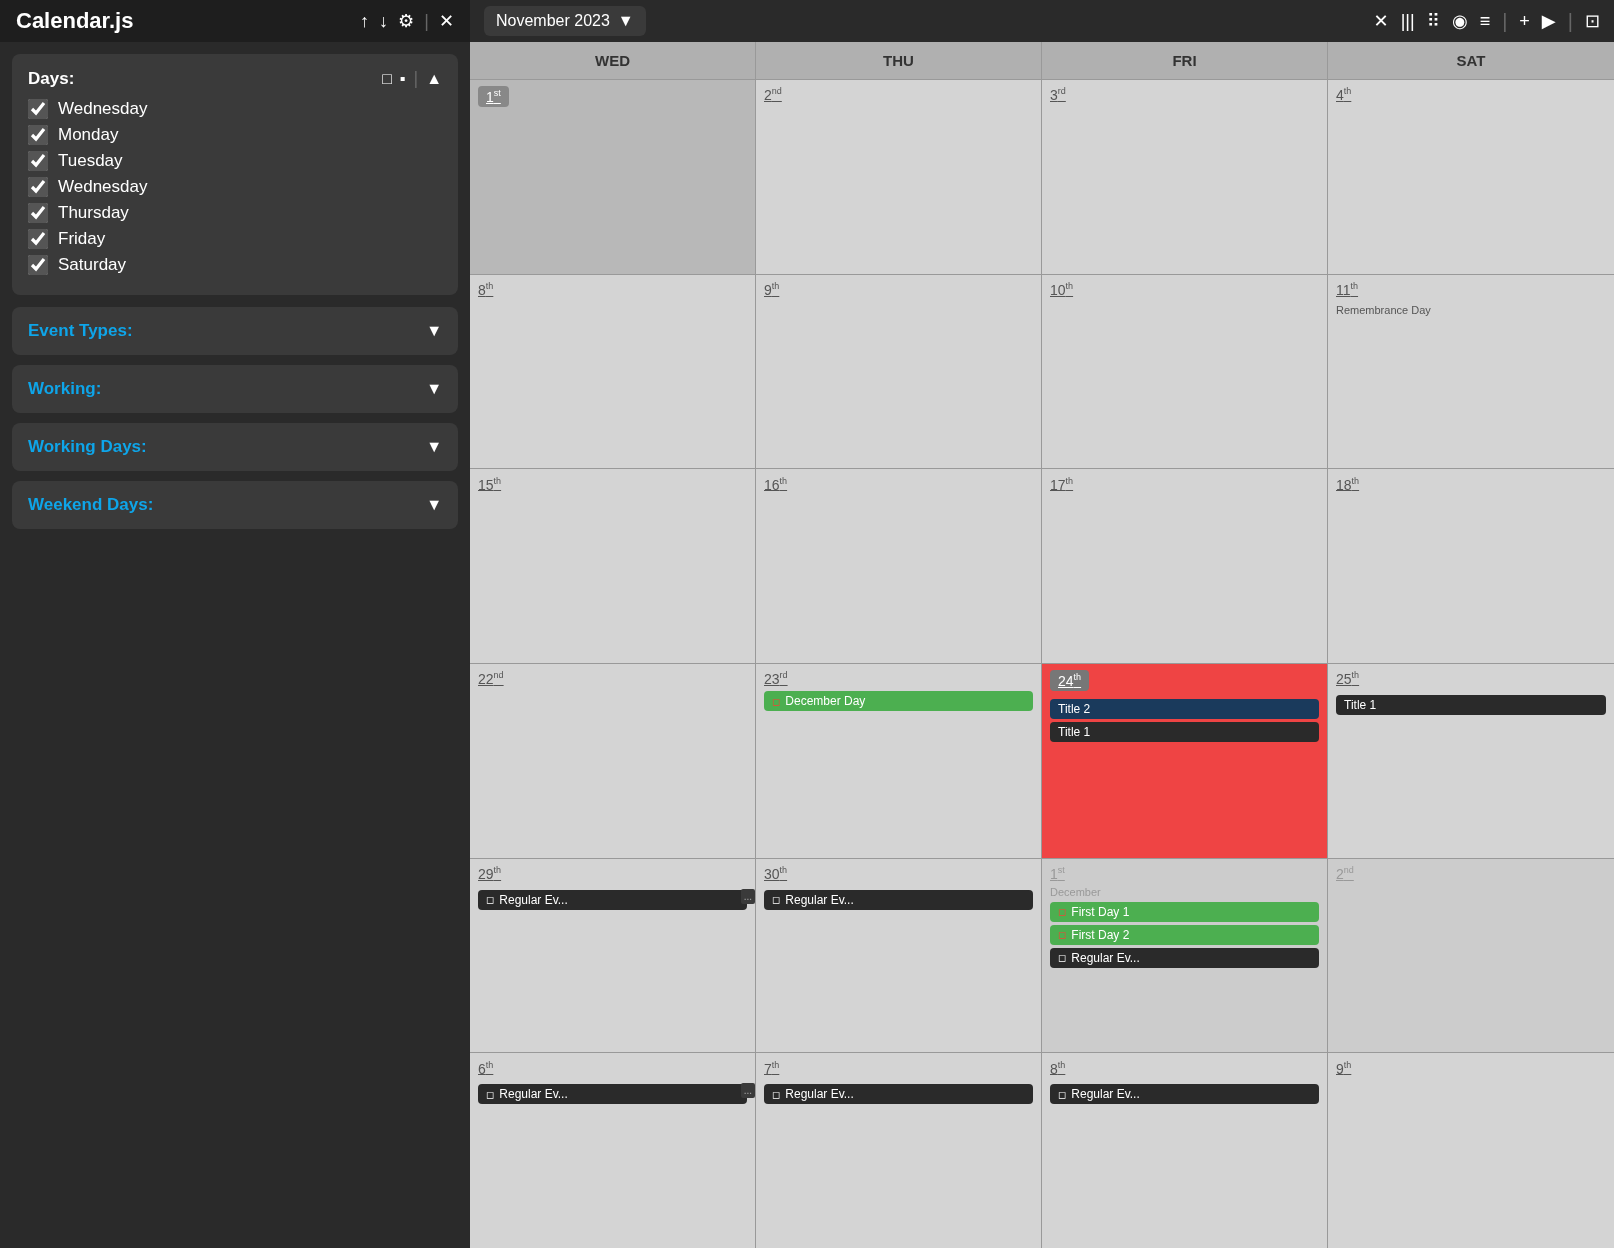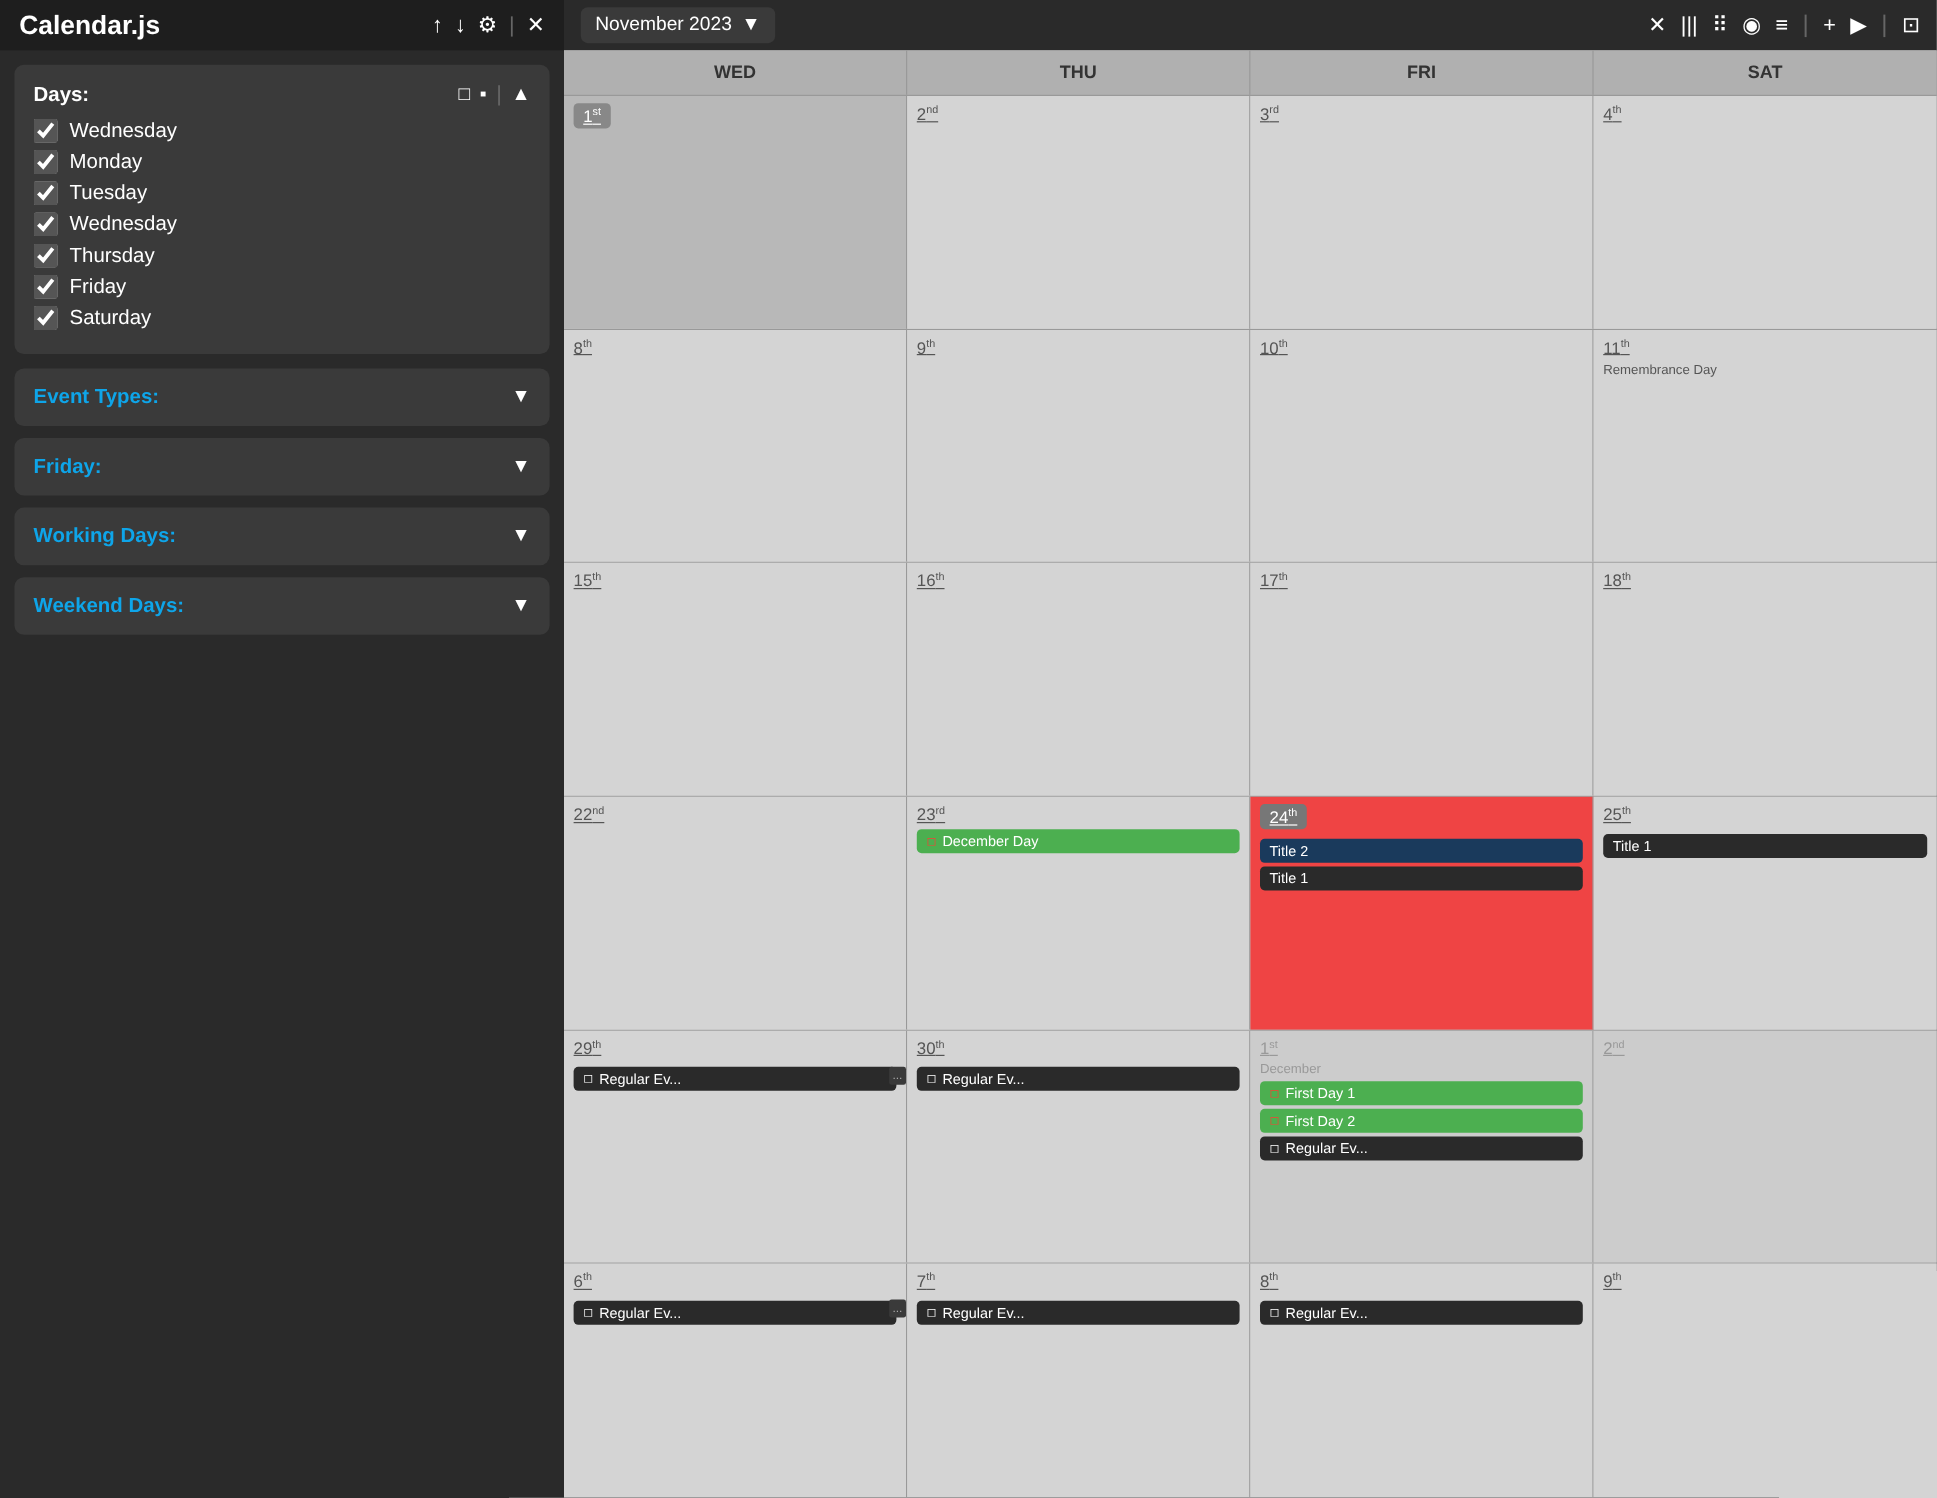--- a/index.html
+++ b/index.html
@@ -350,21 +350,21 @@
       <span class="day-label">Saturday</span>
     </div>
   </div>
 
   <div class="collapsible-section">
     <span class="collapsible-label">Event Types:</span>
     <span class="collapse-arrow">▼</span>
   </div>
 
   <div class="collapsible-section">
-    <span class="collapsible-label">Friday:</span>
+    <span class="collapsible-label">Working:</span>
     <span class="collapse-arrow">▼</span>
   </div>
 
   <div class="collapsible-section">
     <span class="collapsible-label">Working Days:</span>
     <span class="collapse-arrow">▼</span>
   </div>
 
   <div class="collapsible-section">
     <span class="collapsible-label">Weekend Days:</span>

